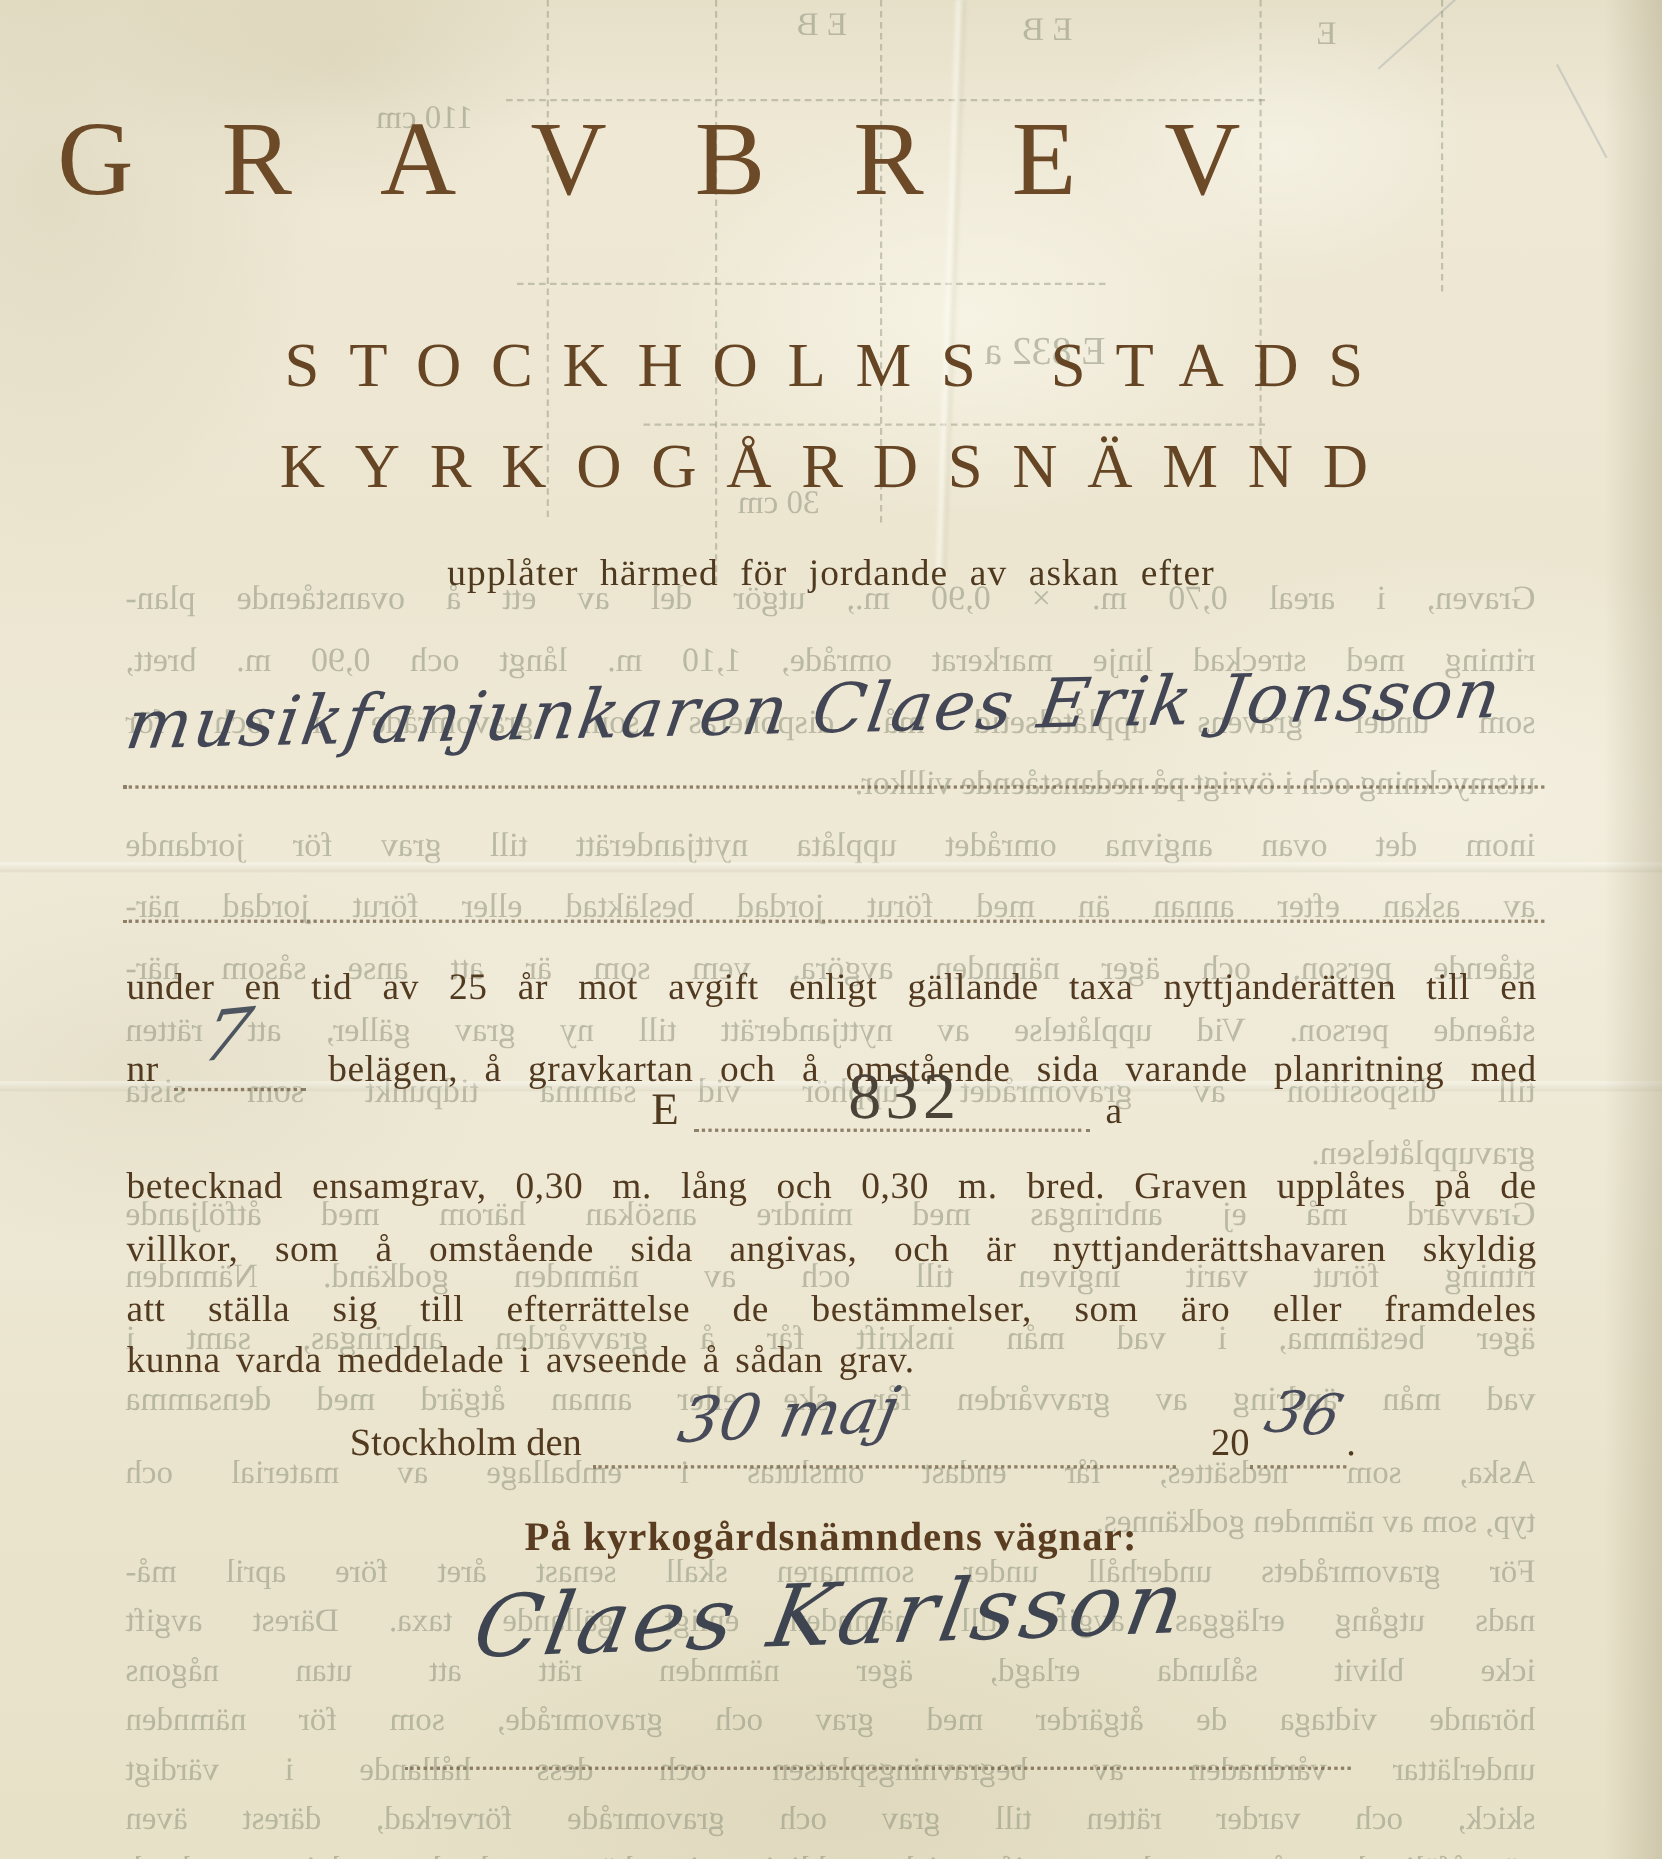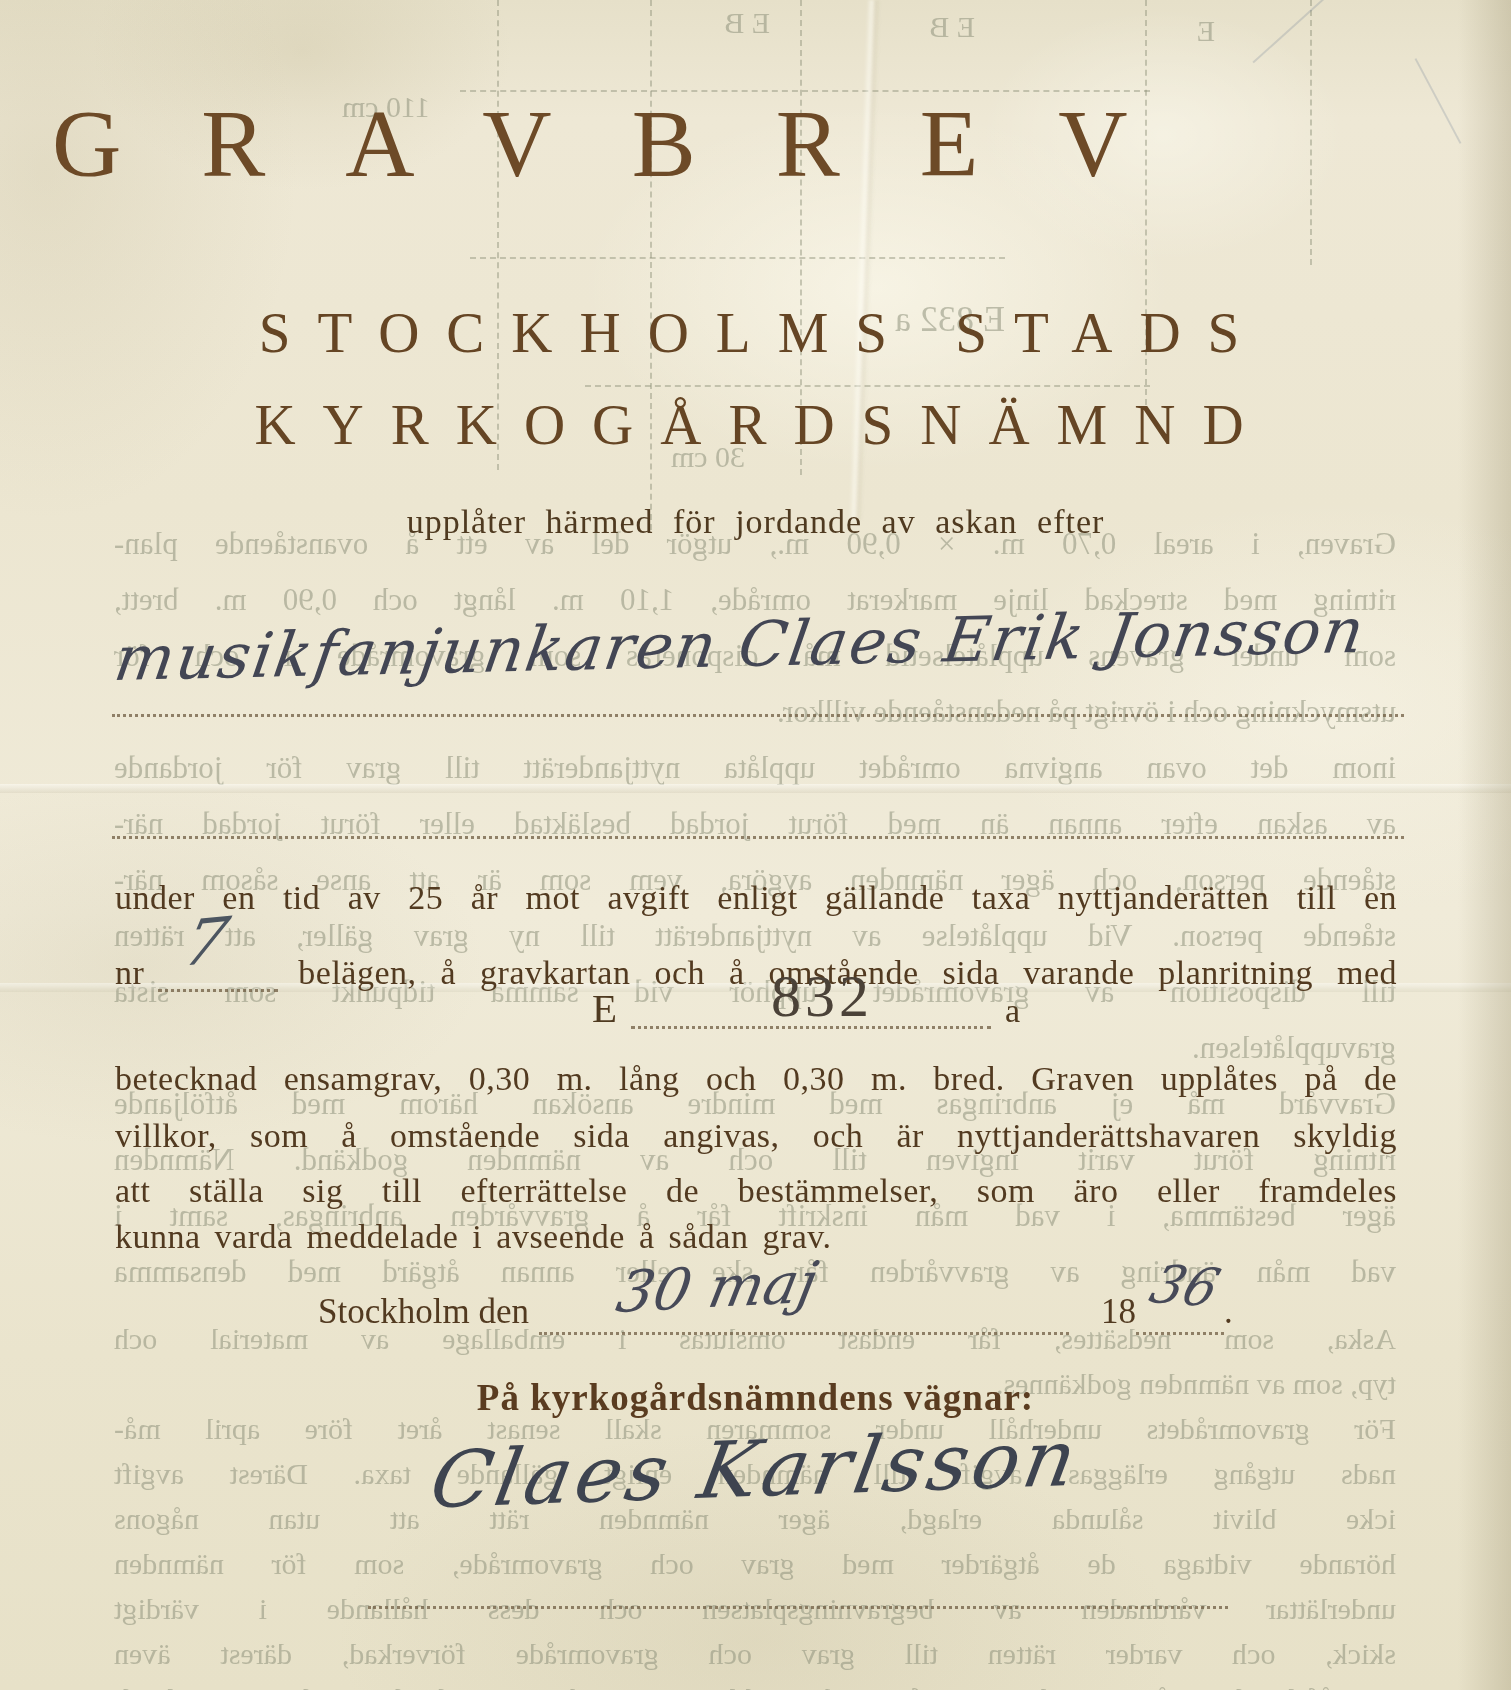--- a/index.html
+++ b/index.html
@@ -205,21 +205,21 @@
   <div class="print bodyline l5">betecknad ensamgrav, 0,30 m. lång och 0,30 m. bred. Graven upplåtes på de</div>
   <div class="print bodyline l6">villkor, som å omstående sida angivas, och är nyttjanderättshavaren skyldig</div>
   <div class="print bodyline l7">att ställa sig till efterrättelse de bestämmelser, som äro eller framdeles</div>
   <div class="print bodyline l8 lastline">kunna varda meddelade i avseende å sådan grav.</div>
 
   <div class="print dateline">
     <span>Stockholm den</span>
     <span class="date-slot dotted">
       <span class="hand date-value">30 maj</span>
     </span>
-    <span class="year-printed">18</span>
+    <span class="year-printed">20</span>
     <span class="year-slot dotted">
       <span class="hand year-value">36</span>
     </span>
     <span>.</span>
   </div>
 
   <div class="print heading">På kyrkogårdsnämndens vägnar:</div>
   <div class="print hand signature">Claes Karlsson</div>
   <div class="rule dotted rule3"></div>
 

